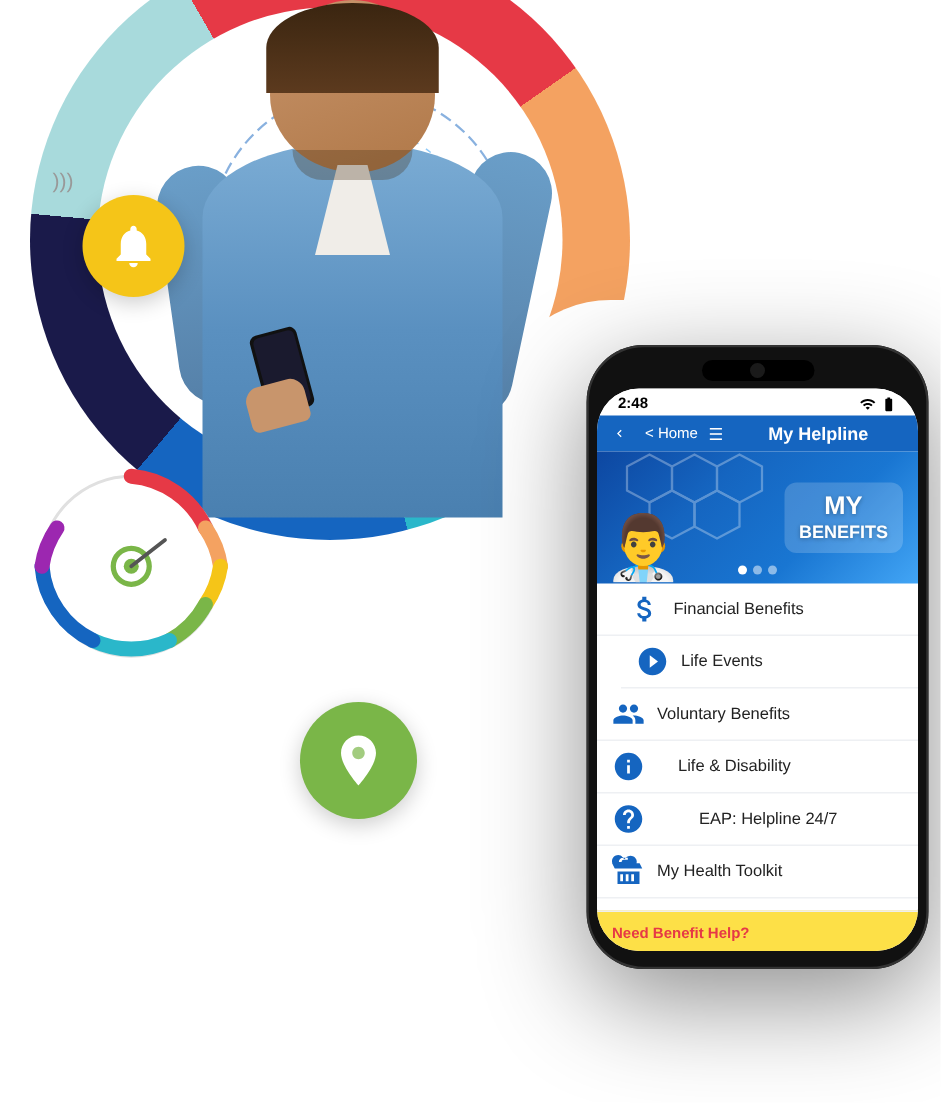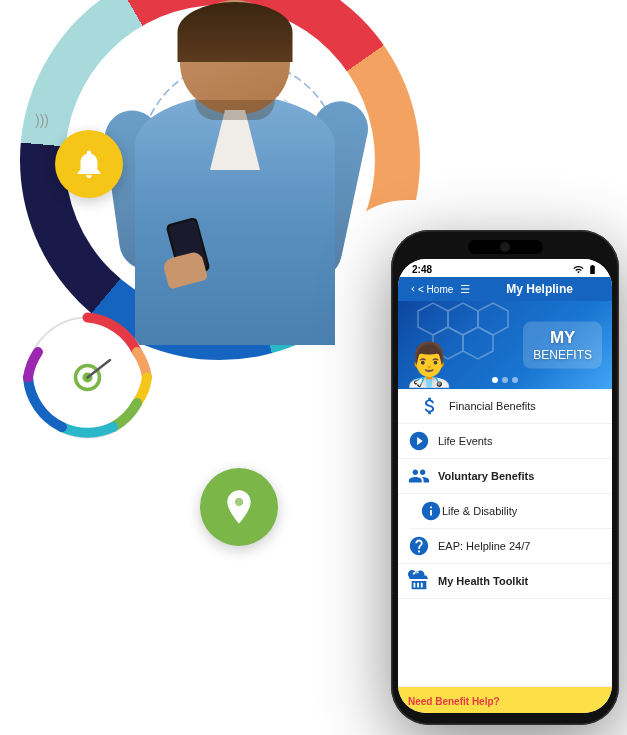--- a/index.html
+++ b/index.html
@@ -94,42 +94,42 @@
   </svg>
 </div>
 
 <div style="position:absolute;top:468px;left:200px;width:78px;height:78px;background:#7ab648;border-radius:50%;display:flex;align-items:center;justify-content:center;z-index:12;box-shadow:0 4px 14px rgba(0,0,0,0.2);">
   <svg viewBox="0 0 24 24" width="40" height="40" fill="white">
     <path d="M12 2C8.13 2 5 5.13 5 9c0 5.25 7 13 7 13s7-7.75 7-13c0-3.87-3.13-7-7-7zm0 9.5c-1.38 0-2.5-1.12-2.5-2.5s1.12-2.5 2.5-2.5 2.5 1.12 2.5 2.5-1.12 2.5-2.5 2.5z"></path>
     <path d="M9 9c0 1.65 1.35 3 3 3s3-1.35 3-3-1.35-3-3-3-3 1.35-3 3z" fill="rgba(255,255,255,0.3)"></path>
   </svg>
 </div>
 
-<div style="position:absolute;top:230px;right:8px;width:228px;height:495px;background:#111;border-radius:38px;padding:10px 7px 7px;z-index:20;box-shadow:0 20px 70px rgba(0,0,0,0.45),inset 0 0 0 1.5px #333;">
+<div style="position:absolute;top:230px;right:8px;width:228px;height:416px;background:#111;border-radius:38px;padding:10px 7px 7px;z-index:20;box-shadow:0 20px 70px rgba(0,0,0,0.45),inset 0 0 0 1.5px #333;">
 
   <div style="width:75px;height:14px;background:#000;border-radius:20px;margin:0 auto 5px;display:flex;align-items:center;justify-content:center;">
     <div style="width:10px;height:10px;background:#1a1a1a;border-radius:50%;"></div>
   </div>
 
   <div style="background:#fff;border-radius:28px;height:calc(100% - 24px);overflow:hidden;display:flex;flex-direction:column;">
 
     <div style="padding:5px 14px 2px;display:flex;justify-content:space-between;align-items:center;background:#fff;">
       <span style="font-size:10px;font-weight:700;color:#000;">2:48</span>
       <div style="display:flex;gap:3px;align-items:center;">
         <svg viewBox="0 0 24 24" width="11" height="11" fill="#000">
             <path d="M1 9l2 2c4.97-4.97 13.03-4.97 18 0l2-2C16.93 2.93 7.08 2.93 1 9zm8 8l3 3 3-3c-1.65-1.66-4.34-1.66-6 0zm-4-4l2 2c2.76-2.76 7.24-2.76 10 0l2-2C15.14 9.14 8.87 9.14 5 13z"></path>
           </svg>
         <svg viewBox="0 0 24 24" width="11" height="11" fill="#000">
             <path d="M15.67 4H14V2h-4v2H8.33C7.6 4 7 4.6 7 5.33v15.33C7 21.4 7.6 22 8.33 22h7.33c.74 0 1.34-.6 1.34-1.33V5.33C17 4.6 16.4 4 15.67 4z"></path>
           </svg>
       </div>
     </div>
 
     <div style="background:#1565c0;padding:5px 10px;display:flex;align-items:center;gap:4px;">
-      <span style="color:#fff;font-size:10px;display:flex;align-items:center;gap:0;">
+      <span style="color:#fff;font-size:10px;display:flex;align-items:center;gap:12px;">
         <svg viewBox="0 0 24 24" width="10" height="10" fill="white">
             <path d="M15.41 16.59L10.83 12l4.58-4.59L14 6l-6 6 6 6z"></path>
           </svg>
         <span>&lt; Home</span>
       </span>
       <span style="color:#fff;font-size:11px;margin:0 3px;">☰</span>
       <span style="color:#fff;font-size:12px;font-weight:800;flex:1;text-align:center;">My Helpline</span>
     </div>
 
     <div style="background:linear-gradient(135deg,#0d47a1,#1565c0,#1976d2,#42a5f5);height:88px;display:flex;align-items:flex-end;justify-content:space-between;padding:0 10px 8px;position:relative;overflow:hidden;flex-shrink:0;">
@@ -141,73 +141,73 @@
           <polygon points="80,10 95,2 110,10 110,26 95,34 80,26" fill="none" stroke="#fff" stroke-width="1.5"></polygon>
           <polygon points="35,34 50,26 65,34 65,50 50,58 35,50" fill="none" stroke="#fff" stroke-width="1.5"></polygon>
           <polygon points="65,34 80,26 95,34 95,50 80,58 65,50" fill="none" stroke="#fff" stroke-width="1.5"></polygon>
         </svg>
       </div>
 
       <div style="position:absolute;left:5px;bottom:0;font-size:42px;z-index:2;">👨‍⚕️</div>
 
       <div style="position:absolute;right:10px;top:50%;transform:translateY(-50%);background:rgba(255,255,255,0.18);border-radius:8px;padding:6px 10px;text-align:center;">
         <div style="color:#fff;font-size:17px;font-weight:900;line-height:1.2;text-shadow:0 1px 3px rgba(0,0,0,0.3);">MY</div>
-        <div style="color:#fff;font-size:12px;font-weight:400;line-height:1.2;text-shadow:0 1px 3px rgba(0,0,0,0.3);">BENEFITS</div>
+        <div style="color:#fff;font-size:12px;font-weight:700;line-height:1.2;text-shadow:0 1px 3px rgba(0,0,0,0.3);">BENEFITS</div>
       </div>
 
       <div style="position:absolute;bottom:6px;left:50%;transform:translateX(-50%);display:flex;gap:4px;">
         <div style="width:6px;height:6px;border-radius:50%;background:#fff;"></div>
         <div style="width:6px;height:6px;border-radius:50%;background:rgba(255,255,255,0.5);"></div>
         <div style="width:6px;height:6px;border-radius:50%;background:rgba(255,255,255,0.5);"></div>
       </div>
     </div>
 
     <div style="flex:1;overflow:hidden;">
 
 
       <div style="display:flex;align-items:center;padding:6px 21px;border-bottom:1px solid #eef0f3;gap:8px;cursor:pointer;">
         <svg viewBox="0 0 24 24" width="22" height="22" fill="#1565c0">
           <path d="M11.8 10.9c-2.27-.59-3-1.2-3-2.15 0-1.09 1.01-1.85 2.7-1.85 1.78 0 2.44.85 2.5 2.1h2.21c-.07-1.72-1.12-3.3-3.21-3.81V3h-3v2.16c-1.94.42-3.5 1.68-3.5 3.61 0 2.31 1.91 3.46 4.7 4.13 2.5.6 3 1.48 3 2.41 0 .69-.49 1.79-2.7 1.79-2.06 0-2.87-.92-2.98-2.1h-2.2c.12 2.19 1.76 3.42 3.68 3.83V21h3v-2.15c1.95-.37 3.5-1.5 3.5-3.55 0-2.84-2.43-3.81-4.7-4.4z"></path>
         </svg>
         <span style="font-size:11px;color:#222;font-weight:500;">Financial Benefits</span>
       </div>
 
+      <div style="display:flex;align-items:center;padding:6px 10px;border-bottom:1px solid #eef0f3;gap:8px;cursor:pointer;margin-left:16px;">
+        <svg viewBox="0 0 24 24" width="22" height="22" fill="#1565c0">
+          <path d="M12 2C6.48 2 2 6.48 2 12s4.48 10 10 10 10-4.48 10-10S17.52 2 12 2zm-2 14.5v-9l6 4.5-6 4.5z"></path>
+        </svg>
+        <span style="font-size:11px;color:#222;font-weight:500;">Life Events</span>
+      </div>
+
       <div style="display:flex;align-items:center;padding:6px 10px;border-bottom:1px solid #eef0f3;gap:8px;cursor:pointer;">
         <svg viewBox="0 0 24 24" width="22" height="22" fill="#1565c0">
-          <path d="M12 2C6.48 2 2 6.48 2 12s4.48 10 10 10 10-4.48 10-10S17.52 2 12 2zm-2 14.5v-9l6 4.5-6 4.5z"></path>
-        </svg>
-        <span style="font-size:11px;color:#222;font-weight:500;">Life Events</span>
+          <path d="M16 11c1.66 0 2.99-1.34 2.99-3S17.66 5 16 5c-1.66 0-3 1.34-3 3s1.34 3 3 3zm-8 0c1.66 0 2.99-1.34 2.99-3S9.66 5 8 5C6.34 5 5 6.34 5 8s1.34 3 3 3zm0 2c-2.33 0-7 1.17-7 3.5V19h14v-2.5c0-2.33-4.67-3.5-7-3.5zm8 0c-.29 0-.62.02-.97.05 1.16.84 1.97 1.97 1.97 3.45V19h6v-2.5c0-2.33-4.67-3.5-7-3.5z"></path>
+        </svg>
+        <span style="font-size:11px;color:#222;font-weight:400;">Voluntary Benefits</span>
+      </div>
+
+      <div style="display:flex;align-items:center;padding:6px 10px;border-bottom:1px solid #eef0f3;gap:22px;cursor:pointer;">
+        <svg viewBox="0 0 24 24" width="22" height="22" fill="#1565c0">
+          <path d="M12 2C6.48 2 2 6.48 2 12s4.48 10 10 10 10-4.48 10-10S17.52 2 12 2zm1 15h-2v-6h2v6zm0-8h-2V7h2v2z"></path>
+        </svg>
+        <span style="font-size:11px;color:#222;font-weight:500;">Life &amp; Disability</span>
       </div>
 
       <div style="display:flex;align-items:center;padding:6px 10px;border-bottom:1px solid #eef0f3;gap:8px;cursor:pointer;">
         <svg viewBox="0 0 24 24" width="22" height="22" fill="#1565c0">
-          <path d="M16 11c1.66 0 2.99-1.34 2.99-3S17.66 5 16 5c-1.66 0-3 1.34-3 3s1.34 3 3 3zm-8 0c1.66 0 2.99-1.34 2.99-3S9.66 5 8 5C6.34 5 5 6.34 5 8s1.34 3 3 3zm0 2c-2.33 0-7 1.17-7 3.5V19h14v-2.5c0-2.33-4.67-3.5-7-3.5zm8 0c-.29 0-.62.02-.97.05 1.16.84 1.97 1.97 1.97 3.45V19h6v-2.5c0-2.33-4.67-3.5-7-3.5z"></path>
-        </svg>
-        <span style="font-size:11px;color:#222;font-weight:700;">Voluntary Benefits</span>
-      </div>
-
-      <div style="display:flex;align-items:center;padding:6px 10px;border-bottom:1px solid #eef0f3;gap:0;cursor:pointer;margin-left:12px;">
-        <svg viewBox="0 0 24 24" width="22" height="22" fill="#1565c0">
-          <path d="M12 2C6.48 2 2 6.48 2 12s4.48 10 10 10 10-4.48 10-10S17.52 2 12 2zm1 15h-2v-6h2v6zm0-8h-2V7h2v2z"></path>
-        </svg>
-        <span style="font-size:11px;color:#222;font-weight:500;">Life &amp; Disability</span>
+          <path d="M12 2C6.48 2 2 6.48 2 12s4.48 10 10 10 10-4.48 10-10S17.52 2 12 2zm1 17h-2v-2h2v2zm2.07-7.75l-.9.92C13.45 12.9 13 13.5 13 15h-2v-.5c0-1.1.45-2.1 1.17-2.83l1.24-1.26c.37-.36.59-.86.59-1.41 0-1.1-.9-2-2-2s-2 .9-2 2H8c0-2.21 1.79-4 4-4s4 1.79 4 4c0 .88-.36 1.68-.93 2.25z"></path>
+        </svg>
+        <span style="font-size:11px;color:#222;font-weight:500;margin-left:28px;">EAP: Helpline 24/7</span>
       </div>
 
       <div style="display:flex;align-items:center;padding:6px 10px;border-bottom:1px solid #eef0f3;gap:8px;cursor:pointer;">
         <svg viewBox="0 0 24 24" width="22" height="22" fill="#1565c0">
-          <path d="M12 2C6.48 2 2 6.48 2 12s4.48 10 10 10 10-4.48 10-10S17.52 2 12 2zm1 17h-2v-2h2v2zm2.07-7.75l-.9.92C13.45 12.9 13 13.5 13 15h-2v-.5c0-1.1.45-2.1 1.17-2.83l1.24-1.26c.37-.36.59-.86.59-1.41 0-1.1-.9-2-2-2s-2 .9-2 2H8c0-2.21 1.79-4 4-4s4 1.79 4 4c0 .88-.36 1.68-.93 2.25z"></path>
-        </svg>
-        <span style="font-size:11px;color:#222;font-weight:500;">EAP: Helpline 24/7</span>
-      </div>
-
-      <div style="display:flex;align-items:center;padding:6px 10px;border-bottom:1px solid #eef0f3;gap:8px;cursor:pointer;">
-        <svg viewBox="0 0 24 24" width="22" height="22" fill="#1565c0">
           <path d="M20 6h-2.18c.07-.44.18-.88.18-1.33C18 2.54 15.96.5 13.5.5c-1.27 0-2.4.52-3.23 1.35L9 3.08 7.73 1.85C6.9.52 5.77 0 4.5 0 2.04 0 0 2.04 0 4.5c0 .45.11.89.18 1.33H0l2 4h20l-2-4h.02zM11.5 3.5h-3c-.83 0-1.5.67-1.5 1.5H5c0-1.65 1.35-3 3-3h3.5v1.5zM20 21H4v-9h16v9zm-14-7v5h2v-5H6zm4 0v5h2v-5h-2zm4 0v5h2v-5h-2z"></path>
         </svg>
-        <span style="font-size:11px;color:#222;font-weight:700;">My Health Toolkit</span>
+        <span style="font-size:11px;color:#222;font-weight:400;">My Health Toolkit</span>
       </div>
 
 
     </div>
 
     <div style="padding:4px 10px;background:#fde047;border-top:1px solid #eee;flex-shrink:0;">
       <span style="color:#e63946;font-size:10px;font-weight:700;">Need Benefit Help?</span>
     </div>
 
   </div>

